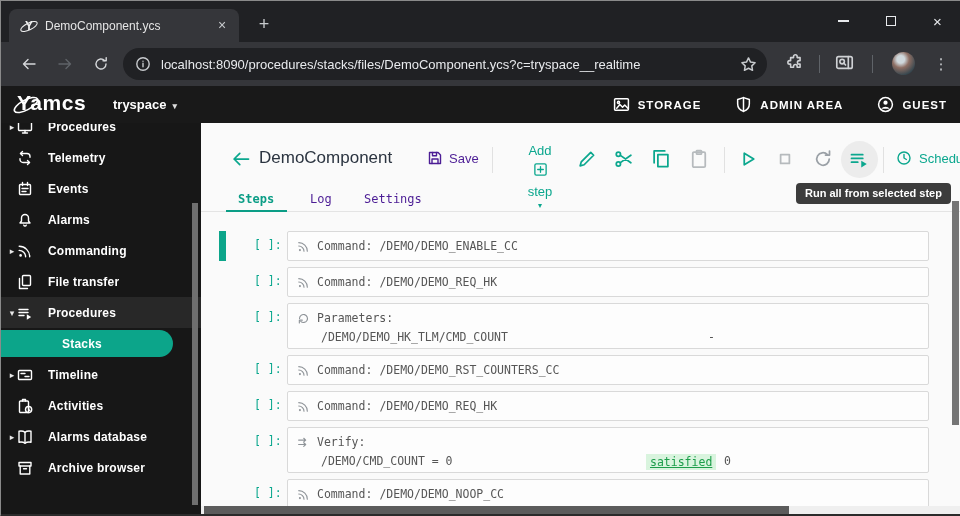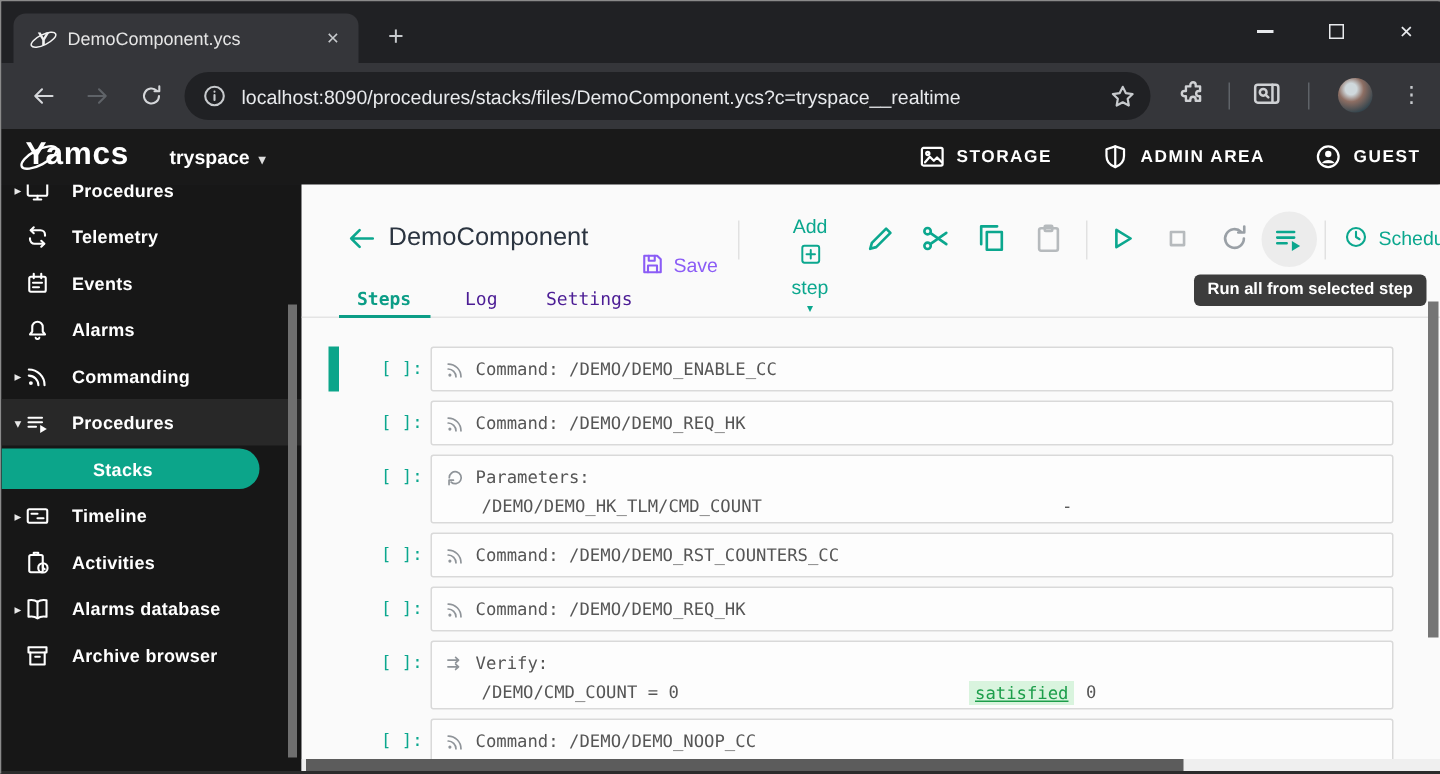--- a/index.html
+++ b/index.html
@@ -59,21 +59,21 @@
   .side-label { position:absolute; left:47px; font-size:12px; font-weight:bold; letter-spacing:.2px; white-space:nowrap; }
   .side-label.child { left:61px; }
   .side-pill { position:absolute; left:0; top:2px; width:172px; height:27px; background:#0ca58a; border-radius:0 14px 14px 0; }
   .side-item.active .side-label { z-index:1; }
   .side-scrollbar { position:absolute; left:191px; top:80px; width:6px; height:302px; background:#6f6f6f; }
 
   
   .content { position:absolute; left:200px; top:122px; width:760px; height:391px; background:#fafafa; overflow:hidden; }
   .back-btn { position:absolute; left:30px; top:26px; width:20px; height:20px; color:#0ba78e; }
   .page-title { position:absolute; left:58px; top:25px; font-size:17px; color:#2b3440; font-weight:normal; }
-  .save-btn { position:absolute; left:226px; top:45px; display:flex; align-items:center; gap:6px; color:#8b5cf6; font-size:13px; }
+  .save-btn { position:absolute; left:226px; top:27px; display:flex; align-items:center; gap:6px; color:#4c1d95; font-size:13px; }
   .save-btn .tic { width:16px; height:16px; }
   .vsep { position:absolute; top:24px; width:1px; height:26px; background:#e1e1e1; }
   .addstep-btn { position:absolute; left:300px; top:20px; width:78px; text-align:center; color:#0ba78e; font-size:13px; }
   .addstep-row { display:flex; align-items:center; justify-content:center; gap:7px; margin-top:4px;flex-direction:column; }
   .addstep-row .tic { width:15px; height:15px; }
   .addstep-caret { font-size:8px; line-height:8px; margin-top:3px; color:#0ba78e; }
   .icbtn { position:absolute; top:26px; width:20px; height:20px; color:#0ba78e; }
   .icbtn.gray { color:#b6babd; }
   .icbtn.gray2 { color:#9aa0a6; }
   .runall-halo { position:absolute; left:640px; top:18px; width:37px; height:37px; border-radius:50%; background:#ececec; }
@@ -269,20 +269,29 @@
         <div class="side-item">
           <span class="side-arrow">▸</span>
           <span class="side-icon">
             <svg class="ic" width="16" height="16" viewBox="0 0 16 16" stroke-width="1.3">
               <circle cx="3.6" cy="12.4" r="1.3" fill="currentColor" stroke="none"></circle>
               <path d="M2.2 7.4a6.4 6.4 0 0 1 6.4 6.4M2.2 3.3A10.5 10.5 0 0 1 12.7 13.8"></path>
             </svg>
           </span>
           <span class="side-label">Commanding</span>
         </div>
+        <div class="side-item">
+          <span class="side-icon">
+            <svg class="ic" width="16" height="16" viewBox="0 0 16 16" stroke-width="1.3">
+              <rect x="5.5" y="1.5" width="8" height="10" rx="1"></rect>
+              <path d="M2.5 4.5v10h8"></path>
+            </svg>
+          </span>
+          <span class="side-label">File transfer</span>
+        </div>
         <div class="side-item hl">
           <span class="side-arrow">▾</span>
           <span class="side-icon">
             <svg class="ic" width="16" height="16" viewBox="0 0 16 16" stroke-width="1.3">
               <path d="M2 4.5h9M2 7.5h9M2 10.5h5"></path>
               <path d="M9.8 9.3l4.4 2.7-4.4 2.7z" fill="currentColor" stroke="none"></path>
             </svg>
           </span>
           <span class="side-label">Procedures</span>
         </div>

